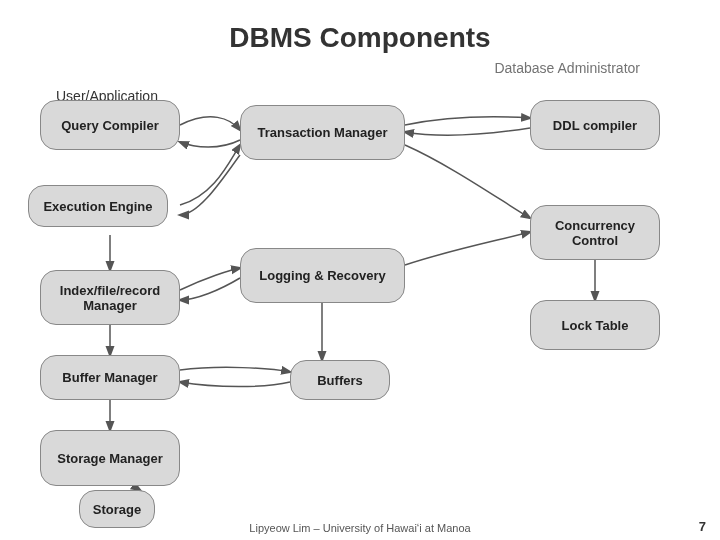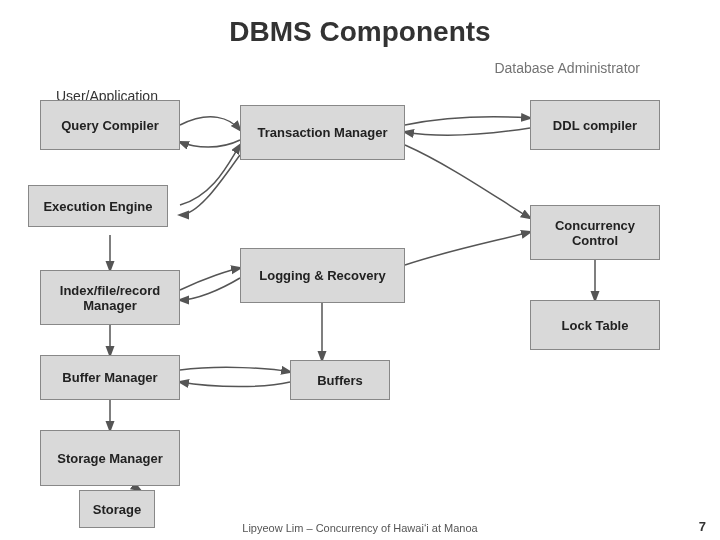--- a/index.html
+++ b/index.html
@@ -10,21 +10,21 @@
       font-family: Arial, sans-serif;
       overflow: hidden;
       position: relative;
     }
 
     .title {
       text-align: center;
       font-size: 28px;
       font-weight: bold;
       color: #333;
-      padding: 16px 0 6px 0;
+      padding: 22px 0 6px 0;
     }
 
     .label-user {
       position: absolute;
       top: 60px;
       left: 56px;
       font-size: 14px;
       color: #333;
       font-weight: 400;
       margin-top: 28px;
@@ -36,21 +36,21 @@
       right: 80px;
       font-size: 14px;
       color: #737373;
       font-weight: 500;
     }
 
     .box {
       position: absolute;
       background: #d9d9d9;
       border: 1.5px solid #888;
-      border-radius: 0;
+      border-radius: 16px;
       display: flex;
       align-items: center;
       justify-content: center;
       text-align: center;
       font-size: 13px;
       font-weight: 600;
       color: #222;
       padding: 6px 8px;
     }
 
@@ -160,14 +160,14 @@
 
 <div class="box box-transaction-manager">Transaction Manager</div>
 <div class="box box-logging-recovery">Logging &amp; Recovery</div>
 <div class="box box-buffers">Buffers</div>
 
 <div class="box box-ddl-compiler">DDL compiler</div>
 <div class="box box-concurrency-control" style="white-space:pre-line;">Concurrency
 Control</div>
 <div class="box box-lock-table">Lock Table</div>
 
-<div class="footer">Lipyeow Lim – Concurrency of Hawaiʻi at Manoa</div>
+<div class="footer">Lipyeow Lim – University of Hawaiʻi at Manoa</div>
 <div class="page-num">7</div>
 
 </body></html>

